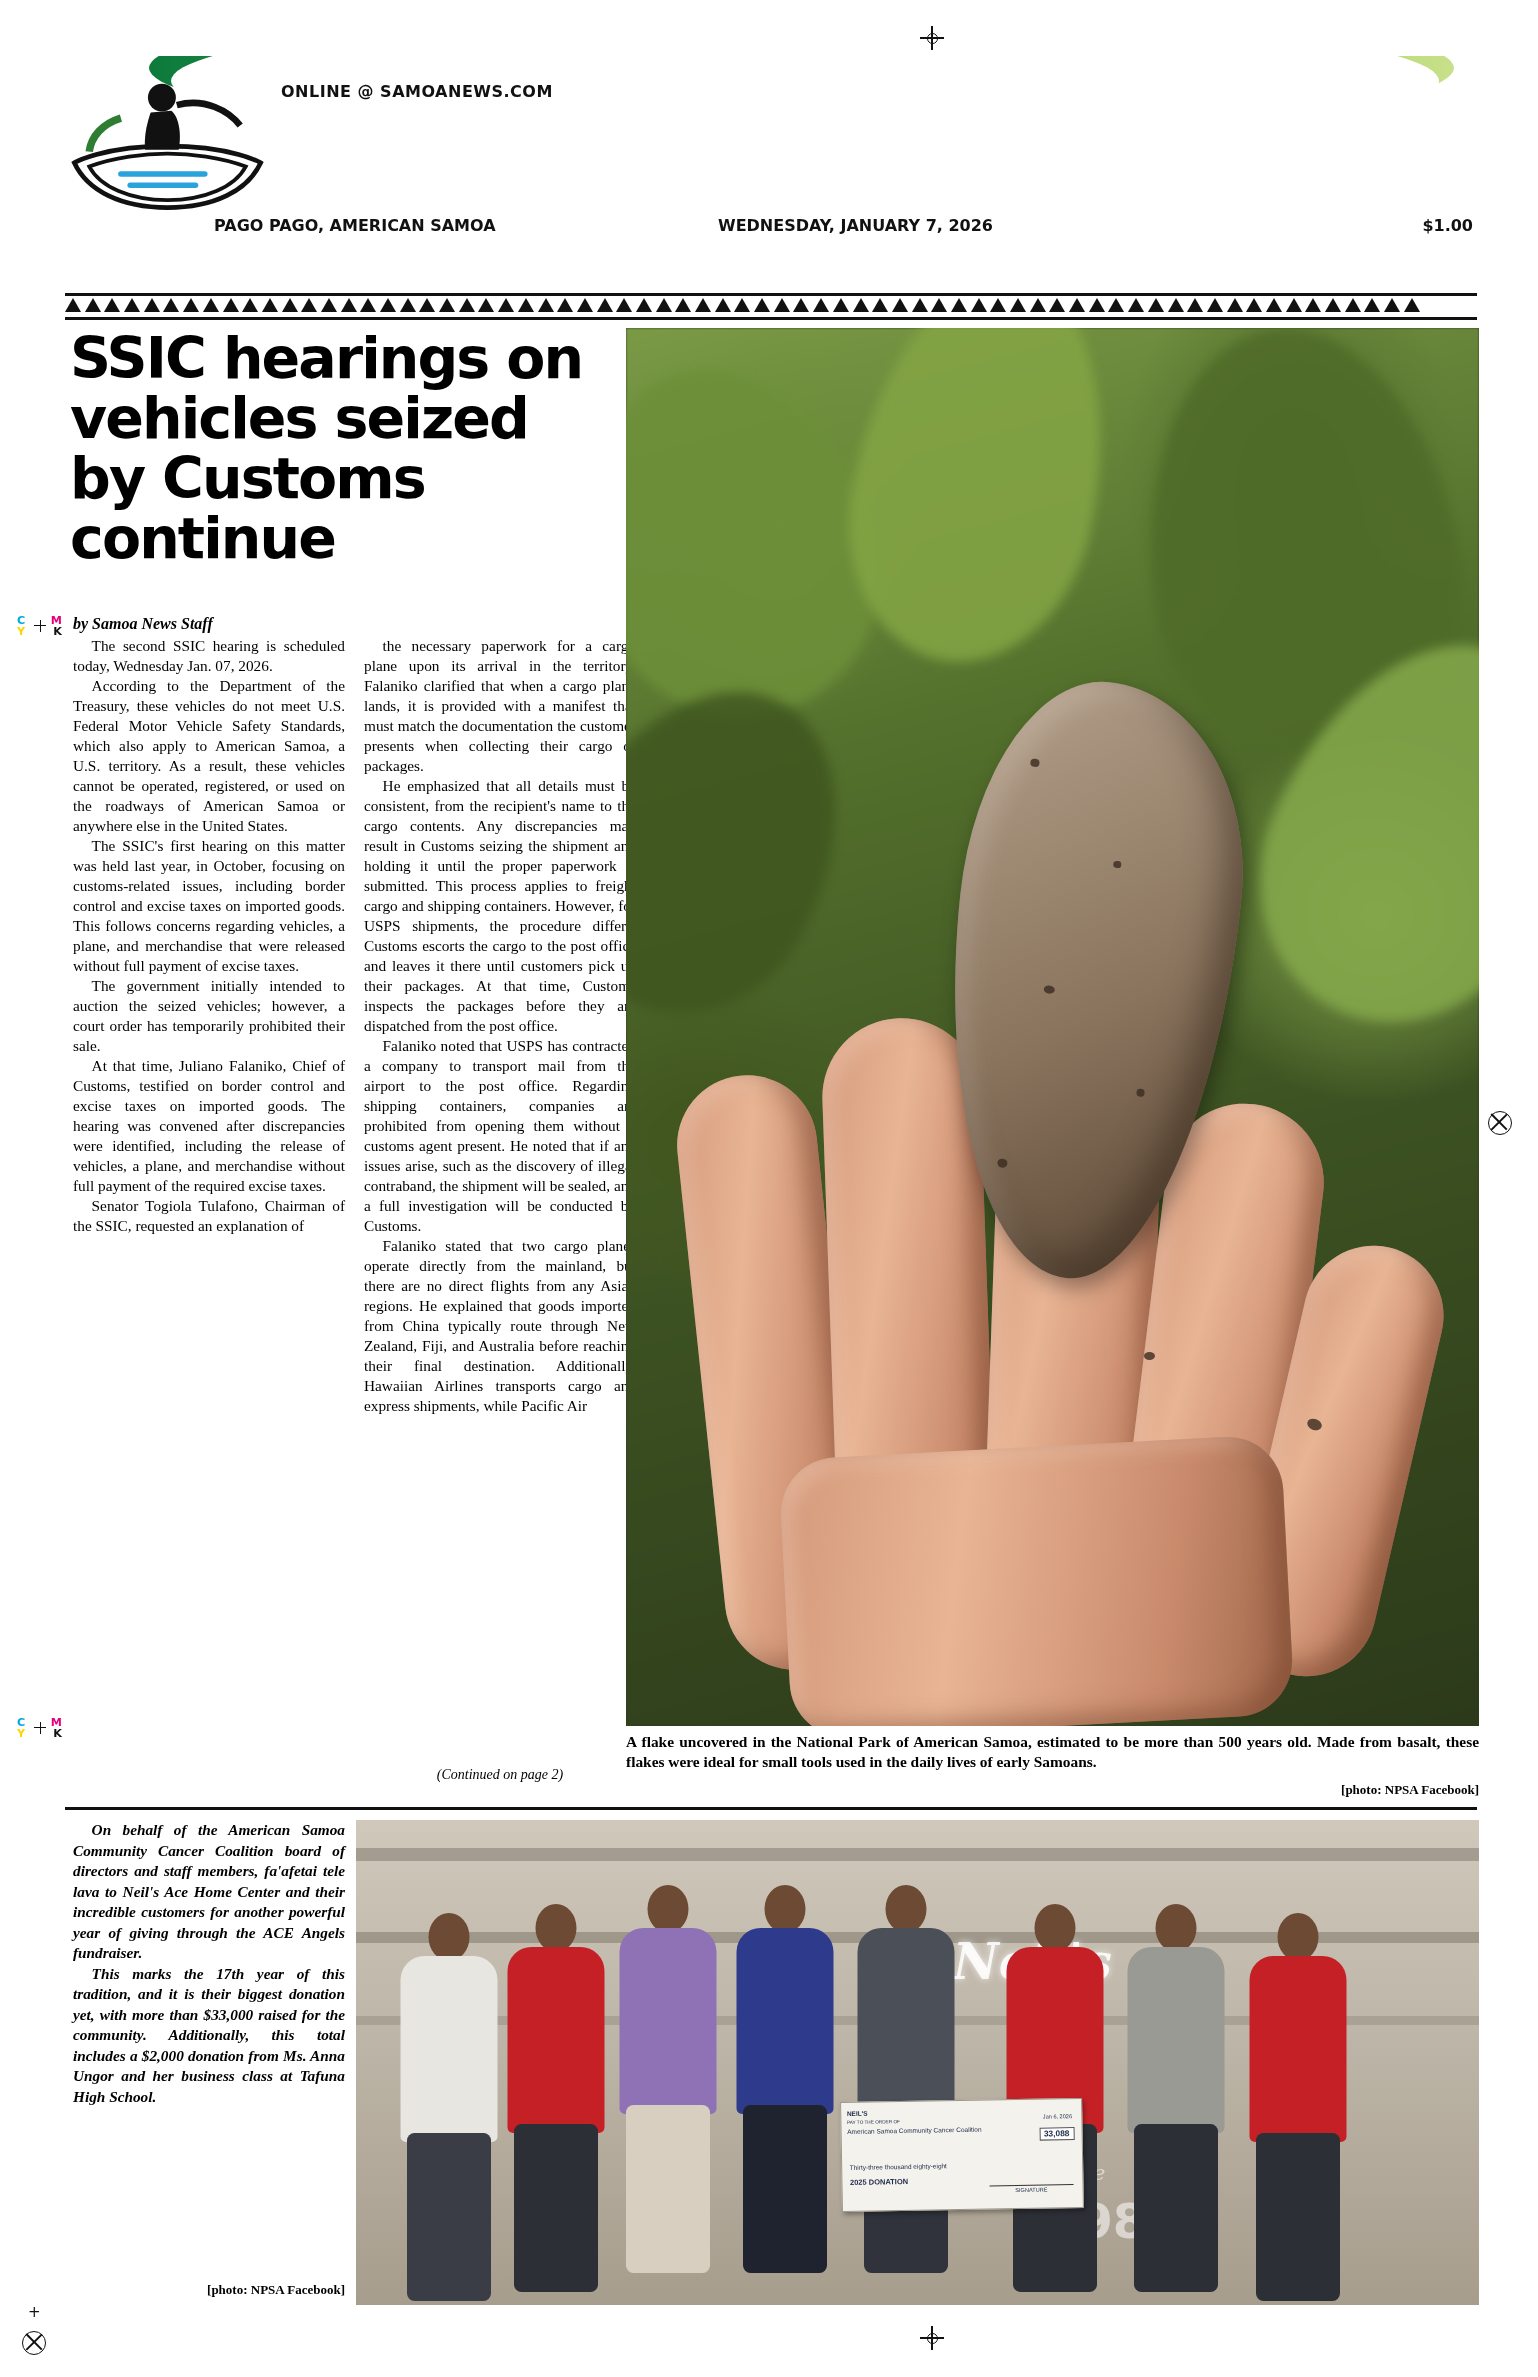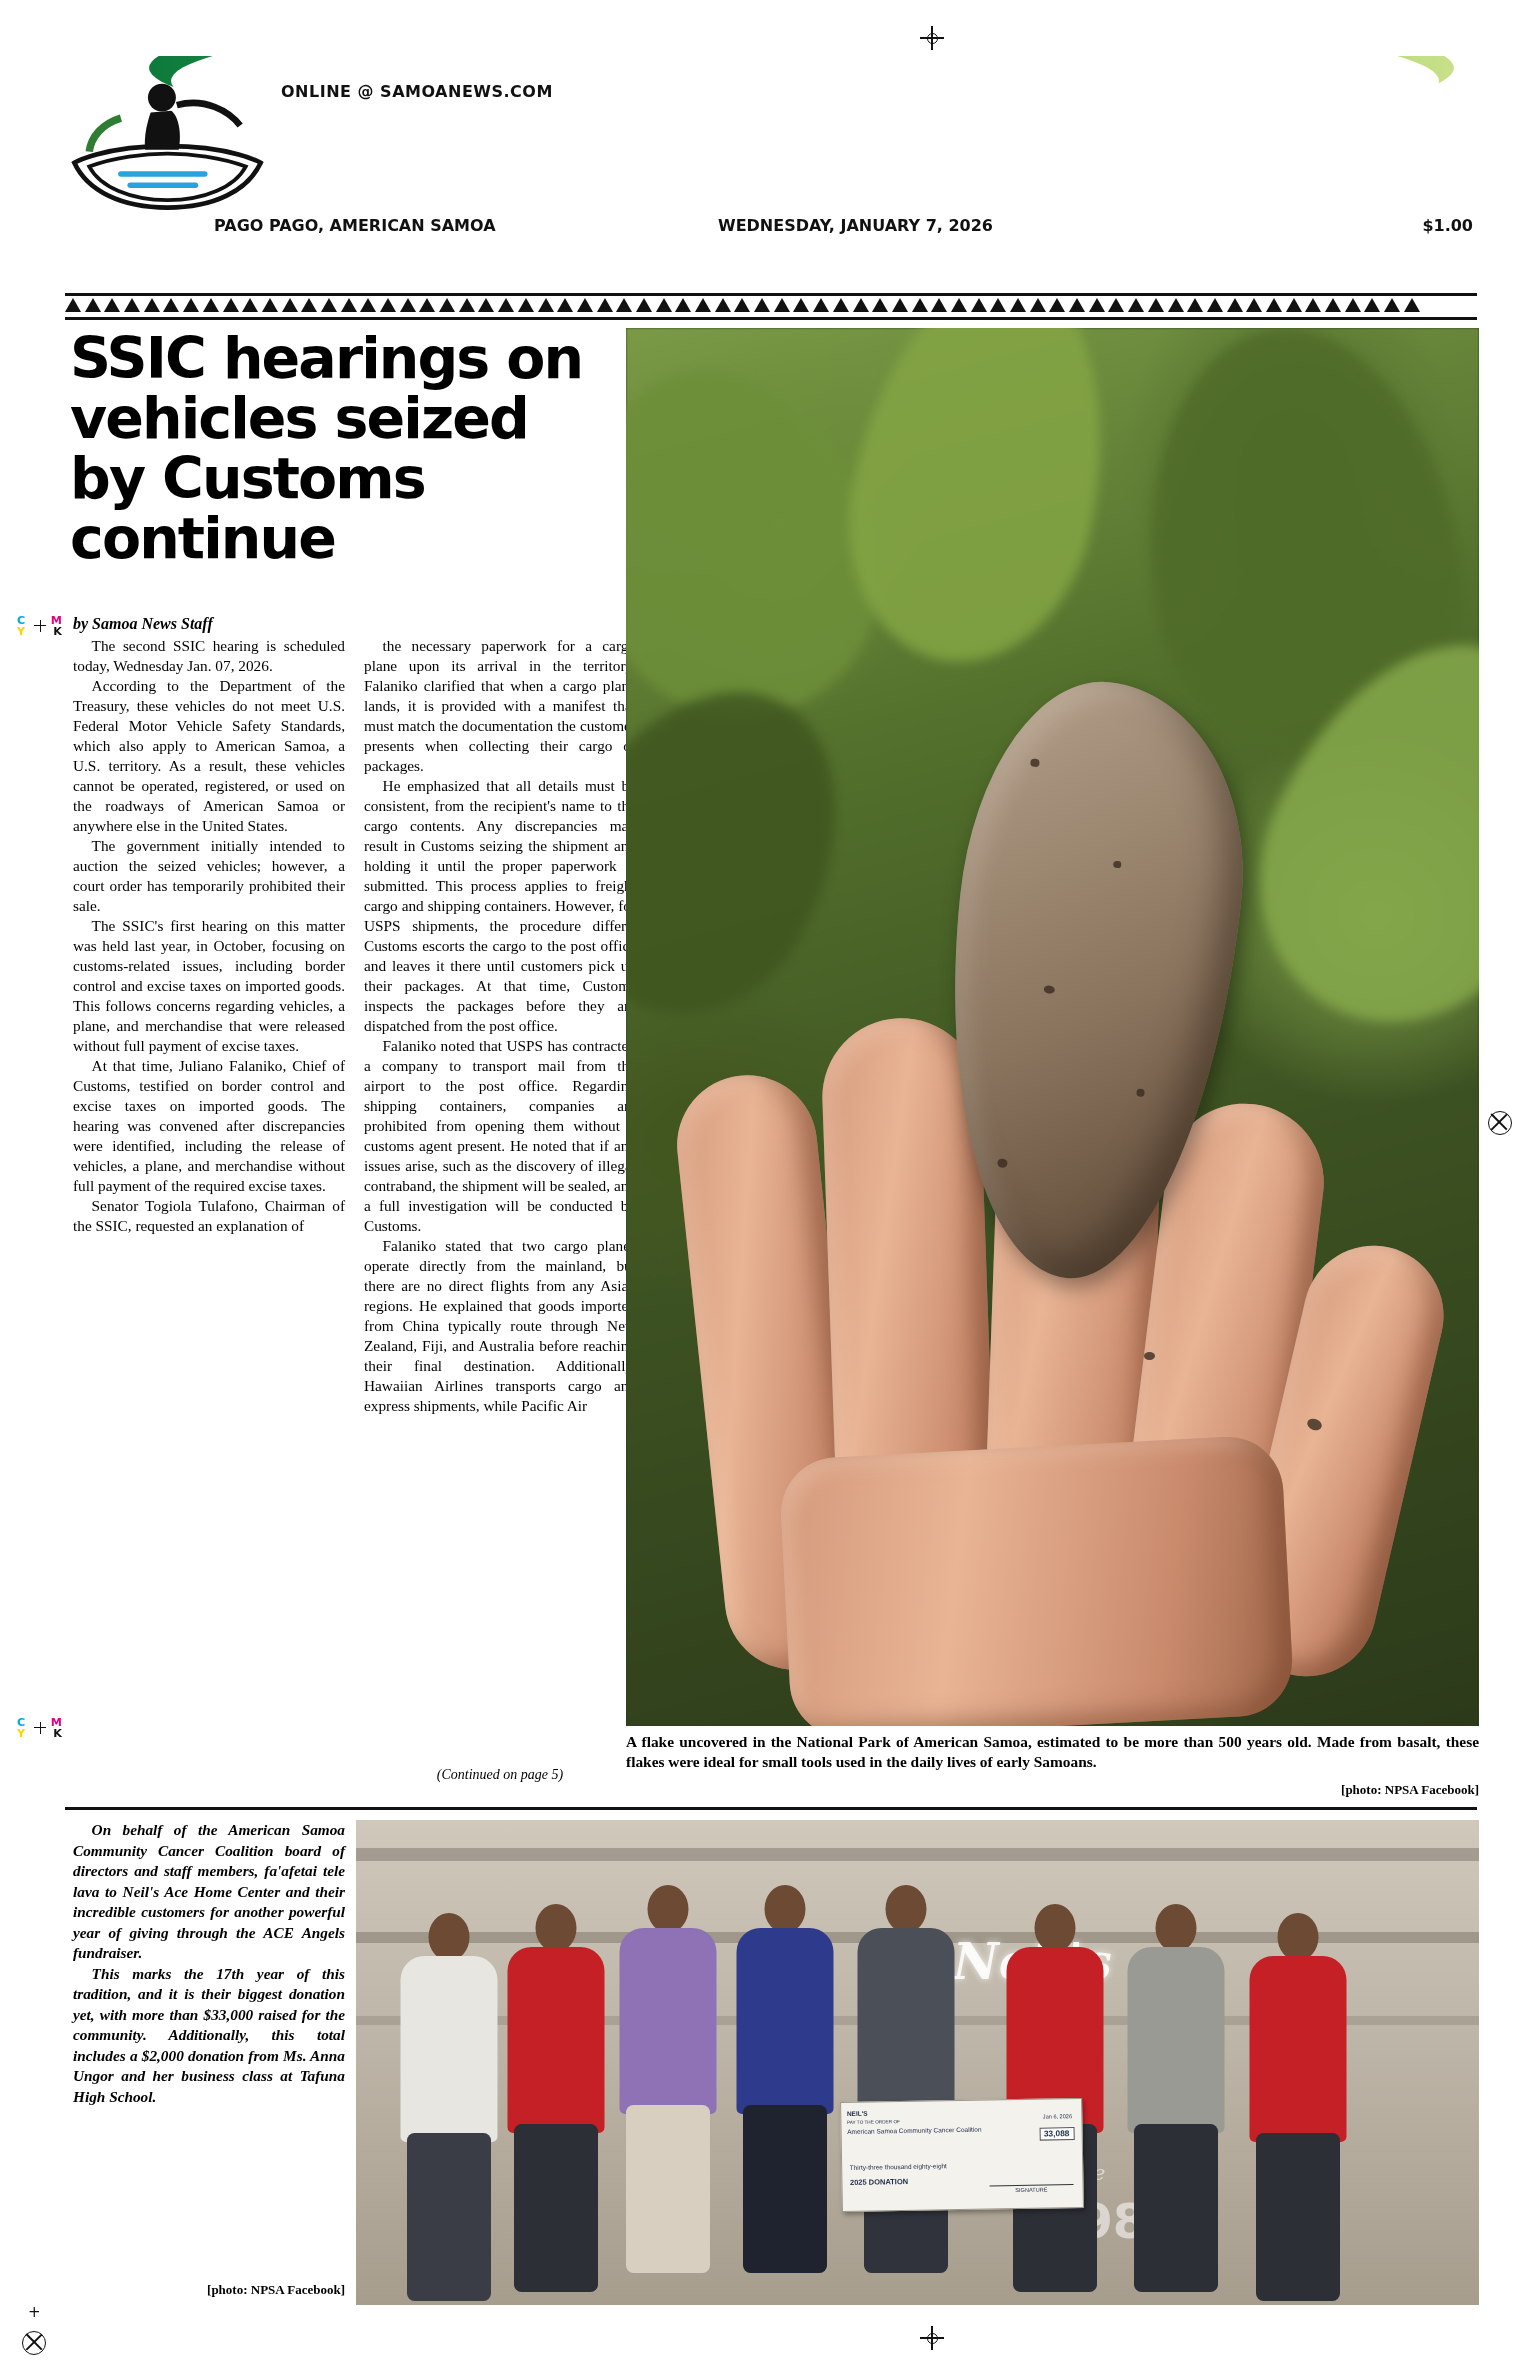--- a/index.html
+++ b/index.html
@@ -585,32 +585,32 @@
     <div class="tri"></div>
   </div>
 <div class="rule-line" style="top:317px; height:2.8px;"></div>
 
 <div class="headline">SSIC hearings on vehicles seized by Customs continue</div>
 <div class="byline">by Samoa News Staff</div>
 
 <div class="story-col" id="col1">
     <p>The second SSIC hearing is scheduled today, Wednesday Jan. 07, 2026.</p>
     <p>According to the Department of the Treasury, these vehicles do not meet U.S. Federal Motor Vehicle Safety Standards, which also apply to American Samoa, a U.S. territory. As a result, these vehicles cannot be operated, registered, or used on the roadways of American Samoa or anywhere else in the United States.</p>
+    <p>The SSIC's first hearing on this matter was held last year, in October, focusing on customs-related issues, including border control and excise taxes on imported goods. This follows concerns regarding vehicles, a plane, and merchandise that were released without full payment of excise taxes.</p>
     <p>The government initially intended to auction the seized vehicles; however, a court order has temporarily prohibited their sale.</p>
-    <p>The SSIC's first hearing on this matter was held last year, in October, focusing on customs-related issues, including border control and excise taxes on imported goods. This follows concerns regarding vehicles, a plane, and merchandise that were released without full payment of excise taxes.</p>
     <p>At that time, Juliano Falaniko, Chief of Customs, testified on border control and excise taxes on imported goods. The hearing was convened after discrepancies were identified, including the release of vehicles, a plane, and merchandise without full payment of the required excise taxes.</p>
     <p>Senator Togiola Tulafono, Chairman of the SSIC, requested an explanation of</p>
   </div>
 <div class="story-col" id="col2">
     <p>the necessary paperwork for a cargo plane upon its arrival in the territory. Falaniko clarified that when a cargo plane lands, it is provided with a manifest that must match the documentation the customer presents when collecting their cargo or packages.</p>
     <p>He emphasized that all details must be consistent, from the recipient's name to the cargo contents. Any discrepancies may result in Customs seizing the shipment and holding it until the proper paperwork is submitted. This process applies to freight cargo and shipping containers. However, for USPS shipments, the procedure differs. Customs escorts the cargo to the post office and leaves it there until customers pick up their packages. At that time, Customs inspects the packages before they are dispatched from the post office.</p>
     <p>Falaniko noted that USPS has contracted a company to transport mail from the airport to the post office. Regarding shipping containers, companies are prohibited from opening them without a customs agent present. He noted that if any issues arise, such as the discovery of illegal contraband, the shipment will be sealed, and a full investigation will be conducted by Customs.</p>
     <p>Falaniko stated that two cargo planes operate directly from the mainland, but there are no direct flights from any Asian regions. He explained that goods imported from China typically route through New Zealand, Fiji, and Australia before reaching their final destination. Additionally, Hawaiian Airlines transports cargo and express shipments, while Pacific Air</p>
   </div>
-<div class="continued">(Continued on page 5)</div>
+<div class="continued">(Continued on page 2)</div>
 
 <div class="photo-main">
   <div class="pm-bg"></div>
   <div class="leaf" style="left:-37px; top:37px; width:280px; height:354px; background:#6d8f39; transform:rotate(-18deg);"></div>
   <div class="leaf" style="left:233px; top:-56px; width:242px; height:392px; background:#84a544; transform:rotate(12deg);"></div>
   <div class="leaf" style="left:522px; top:0px; width:308px; height:429px; background:#4f6b28; transform:rotate(-8deg);"></div>
   <div class="leaf" style="left:653px; top:308px; width:280px; height:392px; background:#85a84b; transform:rotate(24deg);"></div>
   <div class="leaf" style="left:-56px; top:354px; width:261px; height:336px; background:#3f561f; transform:rotate(30deg);"></div>
   <div class="leaf" style="left:308px; top:886px; width:392px; height:298px; background:#36491d; transform:rotate(-14deg); opacity:.55;"></div>
 

